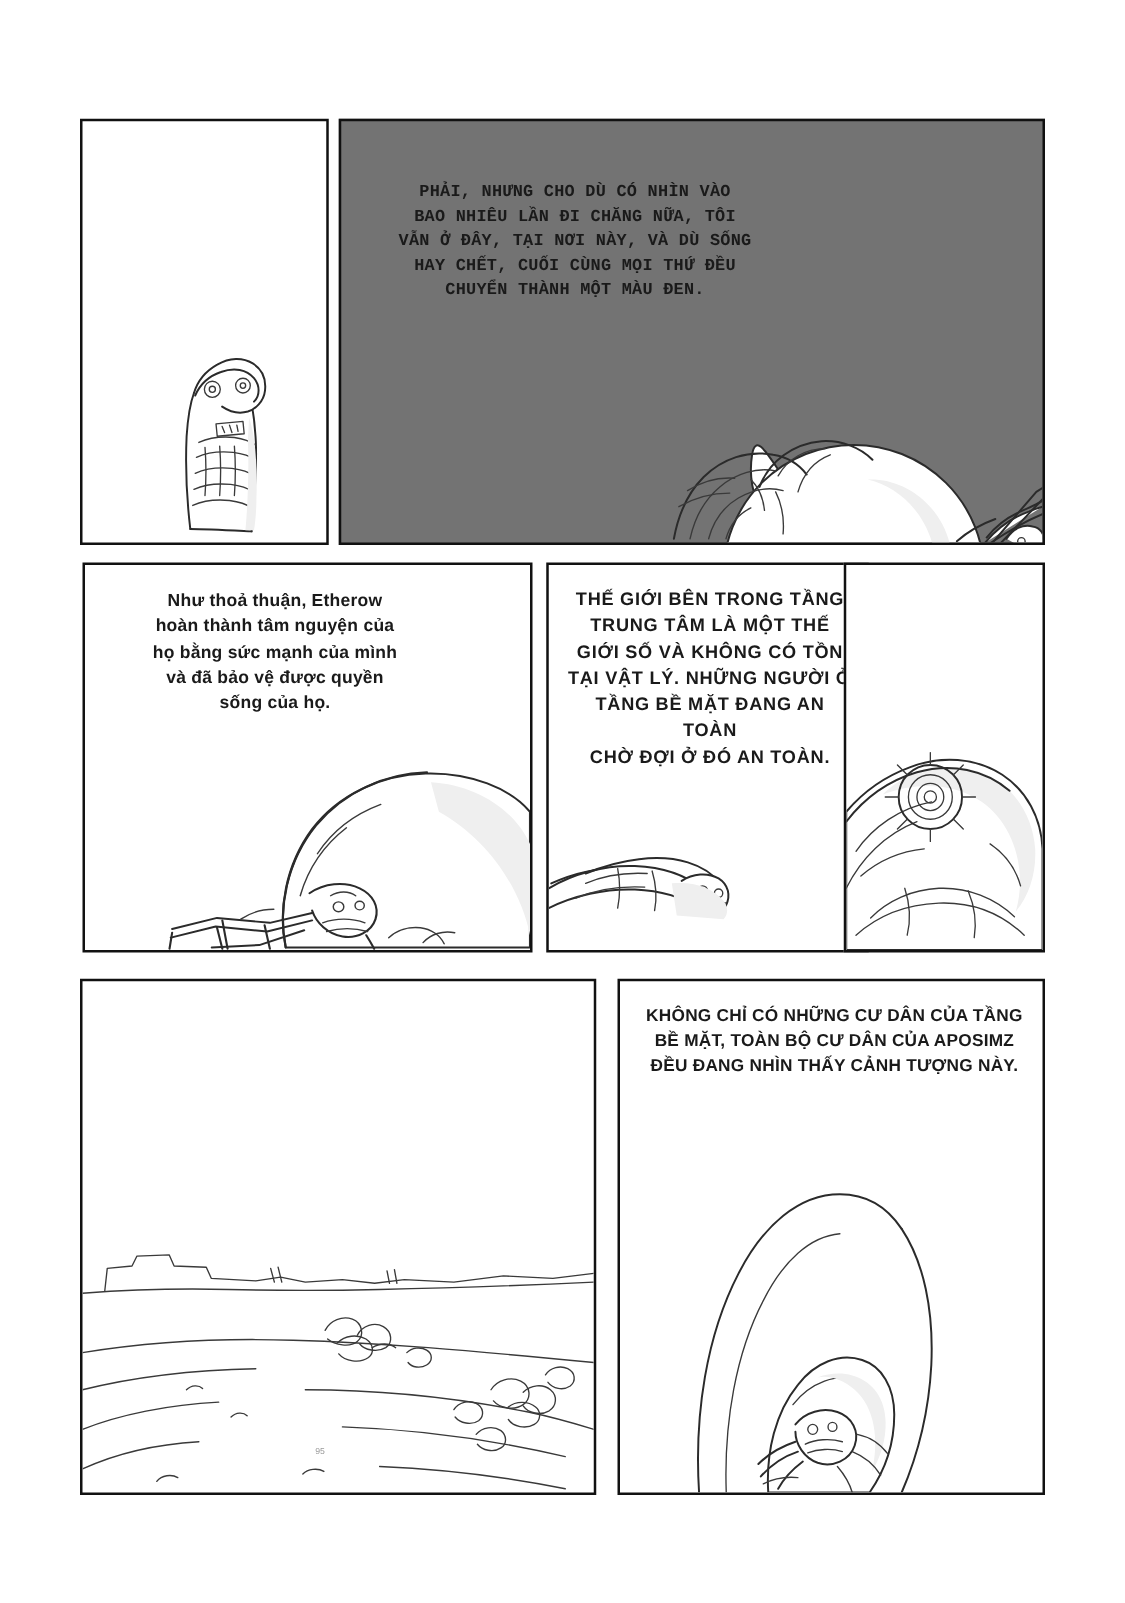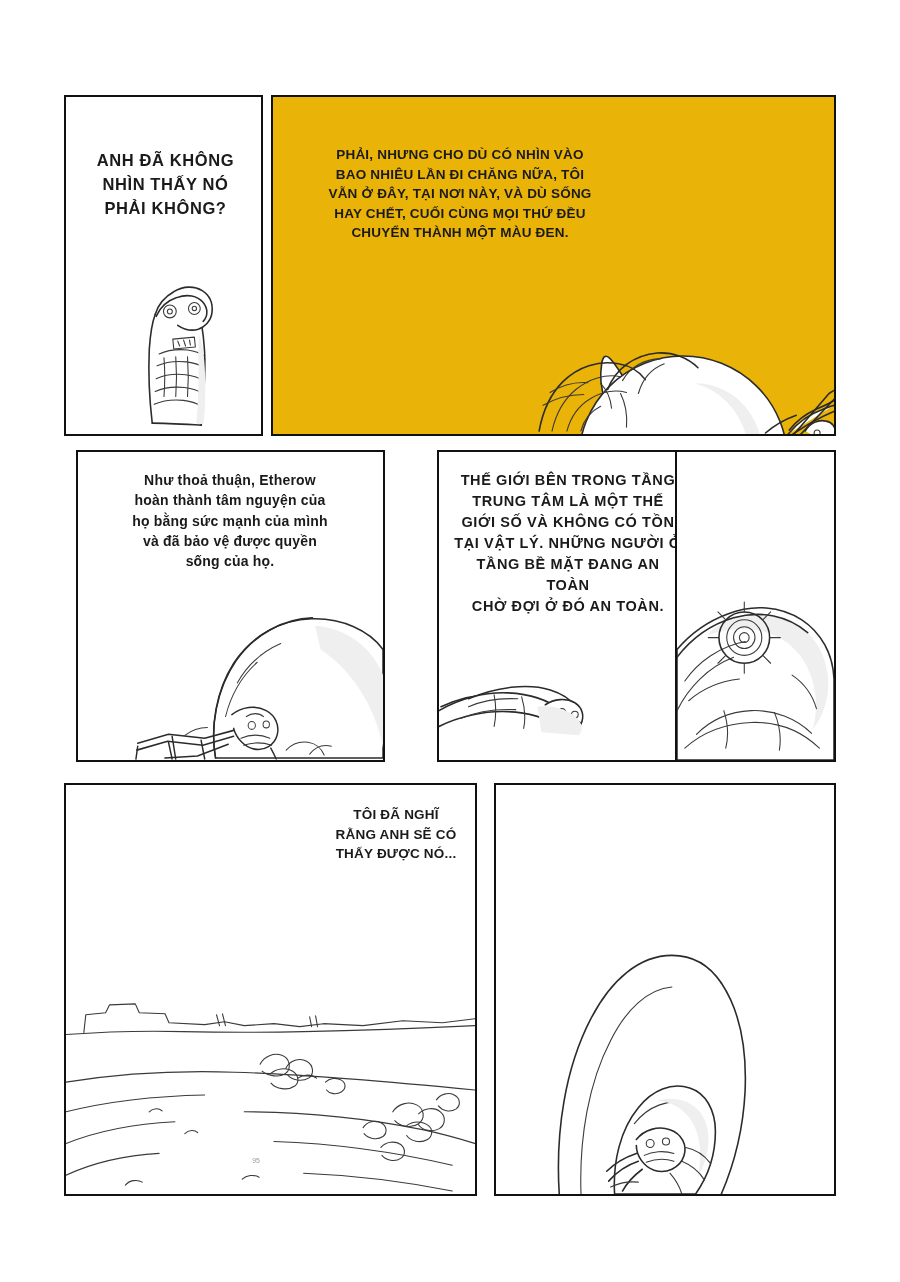--- a/index.html
+++ b/index.html
@@ -21,21 +21,22 @@
     background: #ffffff;
   }
   .panel {
     position: absolute;
     background: #ffffff;
     border: 2px solid #111111;
     box-sizing: border-box;
     overflow: hidden;
   }
   .panel.gray {
-    background: #eab308;
+    background: #737373;
+    font-family: Liberation Mono, monospace;
   }
   .text {
     position: absolute;
     text-align: center;
     line-height: 1.45;
     letter-spacing: 0.2px;
     white-space: pre-line;
   }
   .shout {
     font-weight: 700;
@@ -111,23 +112,20 @@
         <path class="ink-thin" d="M114 247 L116 252 M120 246 L122 252 M126 246 L127 251"></path>
         <path class="ink-thin" d="M95 260 C104 256 114 255 124 256 C131 257 137 259 141 262"></path>
         <path class="ink-thin" d="M93 272 C102 268 113 267 123 268 C131 269 137 271 141 274"></path>
         <path class="ink-thin" d="M92 285 C101 281 112 280 122 281 C130 282 136 284 140 287"></path>
         <path class="ink-thin" d="M91 298 C100 294 111 293 121 294 C129 295 135 297 139 300"></path>
         <path class="ink-thin" d="M90 311 C99 307 110 306 120 307 C128 308 134 310 138 313"></path>
         <path class="ink-thin" d="M100 264 C101 276 101 290 100 303 M112 263 C113 276 113 290 112 303 M124 263 C125 276 125 290 124 303"></path>
         <path class="shade" d="M136 240 C141 254 143 280 142 305 C142 316 141 325 140 331 L133 331 C135 310 136 280 135 258 Z"></path>
       </svg>
     </div>
-    <div class="text shout" style="left:12px; top:52px; width:175px;">ANH ĐÃ KHÔNG
-NHÌN THẤY NÓ
-PHẢI KHÔNG?</div>
   </div>
 
   <div class="panel gray" style="left:271px; top:95px; width:565px; height:341px;">
     <div class="art">
       <svg viewBox="0 0 565 341" preserveAspectRatio="none">
 
         <path class="white" d="M355 338 C336 320 327 295 331 270 C336 239 361 313 378 305 C395 297 418 296 437 305 C458 315 472 334 475 338 Z"></path>
         <circle class="white" cx="413" cy="367" r="105"></circle>
         <path class="shade" d="M430 290 C462 292 489 319 492 352 C494 375 483 396 465 409 C479 390 484 365 476 341 C468 314 447 295 424 290 Z"></path>
 
@@ -165,21 +163,21 @@
         <path class="ink-thin" d="M663 284 C671 299 676 317 677 336"></path>
       </svg>
     </div>
     <div class="text narr" style="left:28px; top:48px; width:318px;">PHẢI, NHƯNG CHO DÙ CÓ NHÌN VÀO
 BAO NHIÊU LẦN ĐI CHĂNG NỮA, TÔI
 VẪN Ở ĐÂY, TẠI NƠI NÀY, VÀ DÙ SỐNG
 HAY CHẾT, CUỐI CÙNG MỌI THỨ ĐỀU
 CHUYỂN THÀNH MỘT MÀU ĐEN.</div>
   </div>
 
-  <div class="panel" style="left:76px; top:450px; width:309px; height:312px;">
+  <div class="panel" style="left:66px; top:450px; width:360px; height:312px;">
     <div class="art">
       <svg viewBox="0 0 337 312" preserveAspectRatio="none">
         <path class="white" d="M152 310 C146 280 152 243 172 214 C192 186 224 170 258 169 C292 168 322 181 337 200 L337 310 Z"></path>
         <path class="shade" d="M262 176 C296 178 325 198 337 226 L337 300 C330 262 305 222 268 200 Z"></path>
         <path class="ink" d="M152 310 C146 278 153 240 175 211 C196 184 227 169 259 168"></path>
         <path class="ink-thin" d="M176 234 C187 216 204 202 224 194"></path>
         <path class="ink-thin" d="M163 268 C169 246 181 227 198 213"></path>
 
         <path class="white" d="M170 266 C181 258 196 256 208 262 C218 267 223 277 220 287 C217 297 206 303 195 301 C184 299 175 290 172 280"></path>
         <path class="ink-thin" d="M186 268 C192 264 200 264 205 268"></path>
@@ -282,23 +280,20 @@
         <path class="ink-thin" d="M318 366 C323 360 332 359 338 363 C343 367 343 374 338 377 C332 381 323 379 319 374"></path>
         <path class="ink-thin" d="M262 300 C266 296 273 295 278 298 C283 301 283 307 278 310 C273 313 266 312 263 308"></path>
         <path class="ink-thin" d="M374 318 C378 312 386 310 392 313 C398 316 399 323 394 327 C388 331 380 329 376 324"></path>
 
         <path class="ink-thin" d="M120 352 C124 348 130 348 133 351 M84 330 C88 326 94 326 97 329"></path>
         <path class="ink-thin" d="M60 404 C64 399 72 398 77 401"></path>
         <path class="ink-thin" d="M178 398 C182 394 190 393 195 396"></path>
         <text x="188" y="382" font-family="Liberation Sans, sans-serif" font-size="7" fill="#9a9a9a">95</text>
       </svg>
     </div>
-    <div class="text narr-b" style="left:250px; top:20px; width:160px; font-size:13.5px;">TÔI ĐÃ NGHĨ
-RẰNG ANH SẼ CÓ
-THẤY ĐƯỢC NÓ...</div>
   </div>
 
   <div class="panel" style="left:494px; top:783px; width:342px; height:413px;">
     <div class="art">
       <svg viewBox="0 0 342 413" preserveAspectRatio="none">
 
         <path class="ink" d="M64 413 C60 350 70 286 96 236 C116 197 145 172 178 172 C199 172 216 182 228 200"></path>
         <path class="ink" d="M228 200 C246 227 254 266 252 310 C250 348 241 383 228 413"></path>
         <path class="ink-thin" d="M86 413 C84 356 94 300 116 258 C132 226 154 206 178 204"></path>
 
@@ -313,15 +308,18 @@
         <path class="ink-thin" d="M152 381 C160 378 171 377 180 380"></path>
         <path class="ink" d="M142 372 C130 376 120 382 112 390"></path>
         <path class="ink" d="M144 380 C132 384 122 391 114 400"></path>
         <path class="ink" d="M148 388 C140 394 133 401 128 410"></path>
         <path class="ink-thin" d="M192 366 C202 368 211 374 217 382"></path>
         <path class="ink-thin" d="M188 380 C198 384 206 391 211 399"></path>
         <path class="ink-thin" d="M176 392 C182 399 186 406 188 413"></path>
         <path class="ink-thin" d="M116 406 C124 402 134 400 144 401"></path>
       </svg>
     </div>
+    <div class="text narr-b" style="left:14px; top:18px; width:315px; font-size:13.8px; text-align:center;">KHÔNG CHỈ CÓ NHỮNG CƯ DÂN CỦA TẦNG
+BỀ MẶT, TOÀN BỘ CƯ DÂN CỦA APOSIMZ
+ĐỀU ĐANG NHÌN THẤY CẢNH TƯỢNG NÀY.</div>
   </div>
 
 </div>
 
 </body></html>

